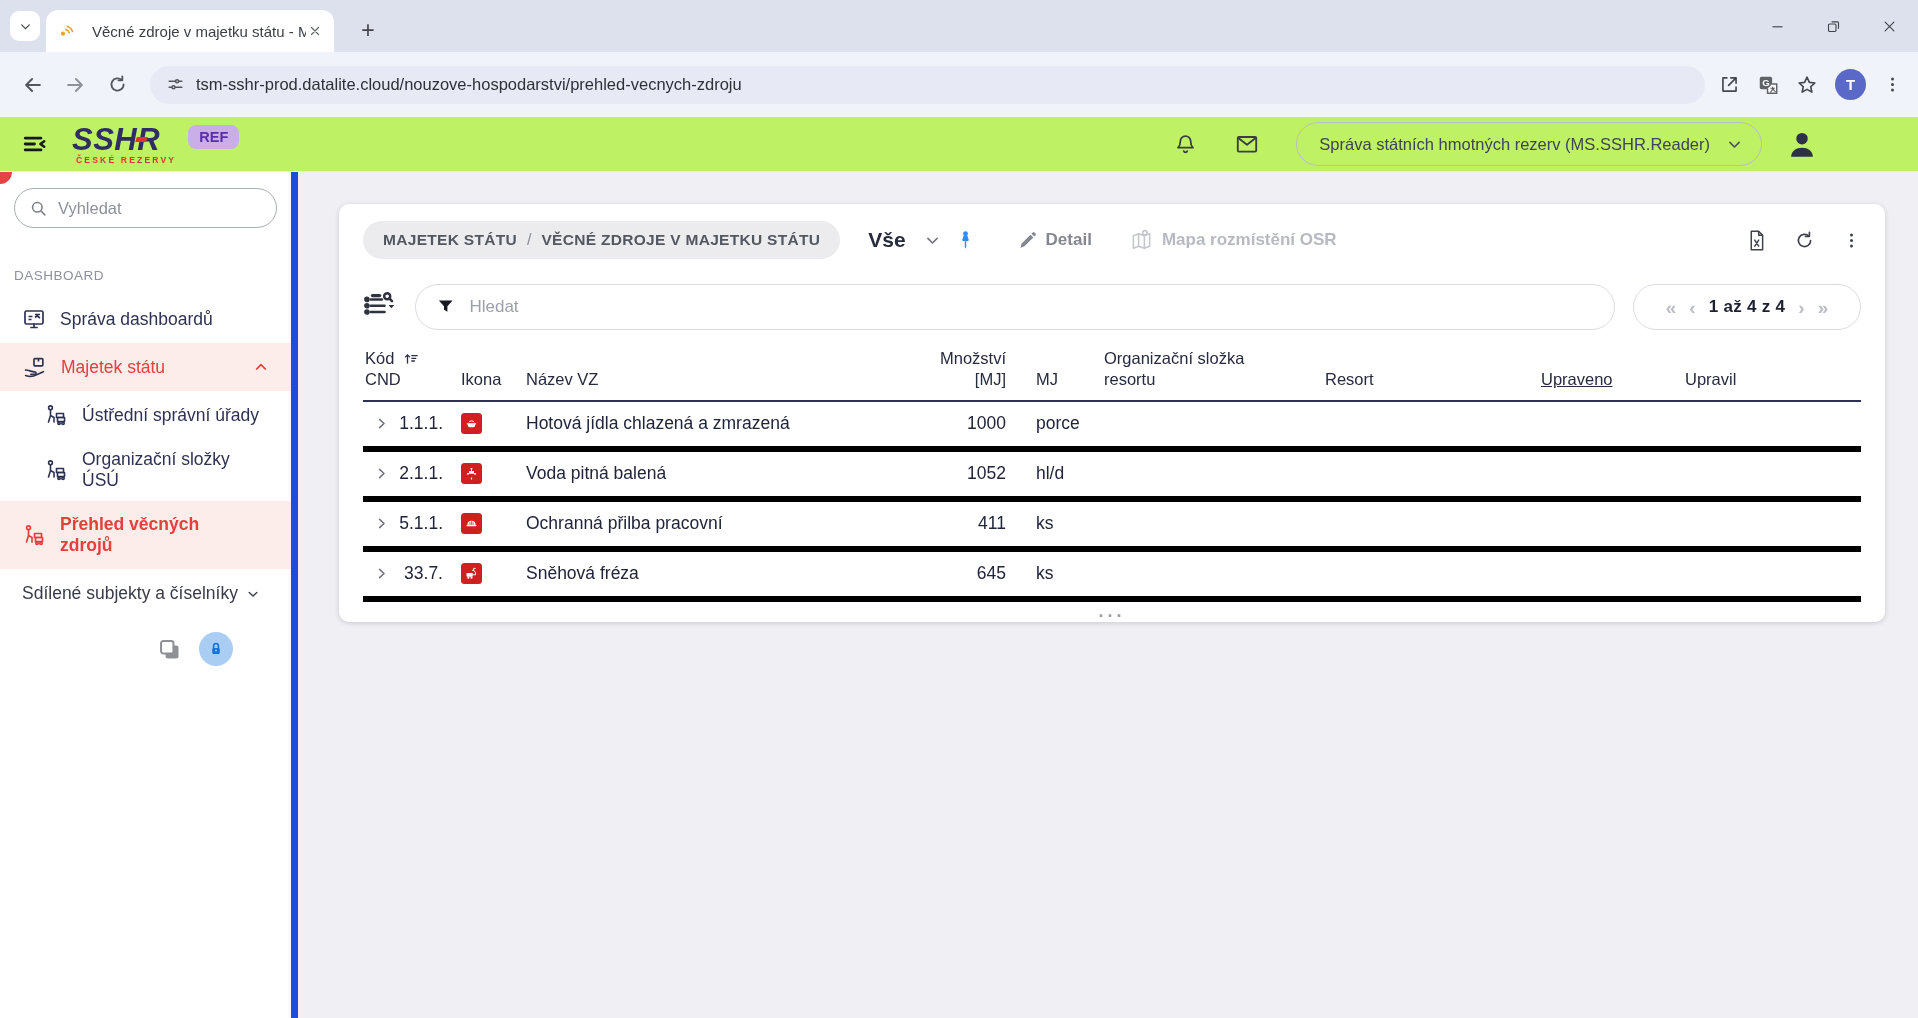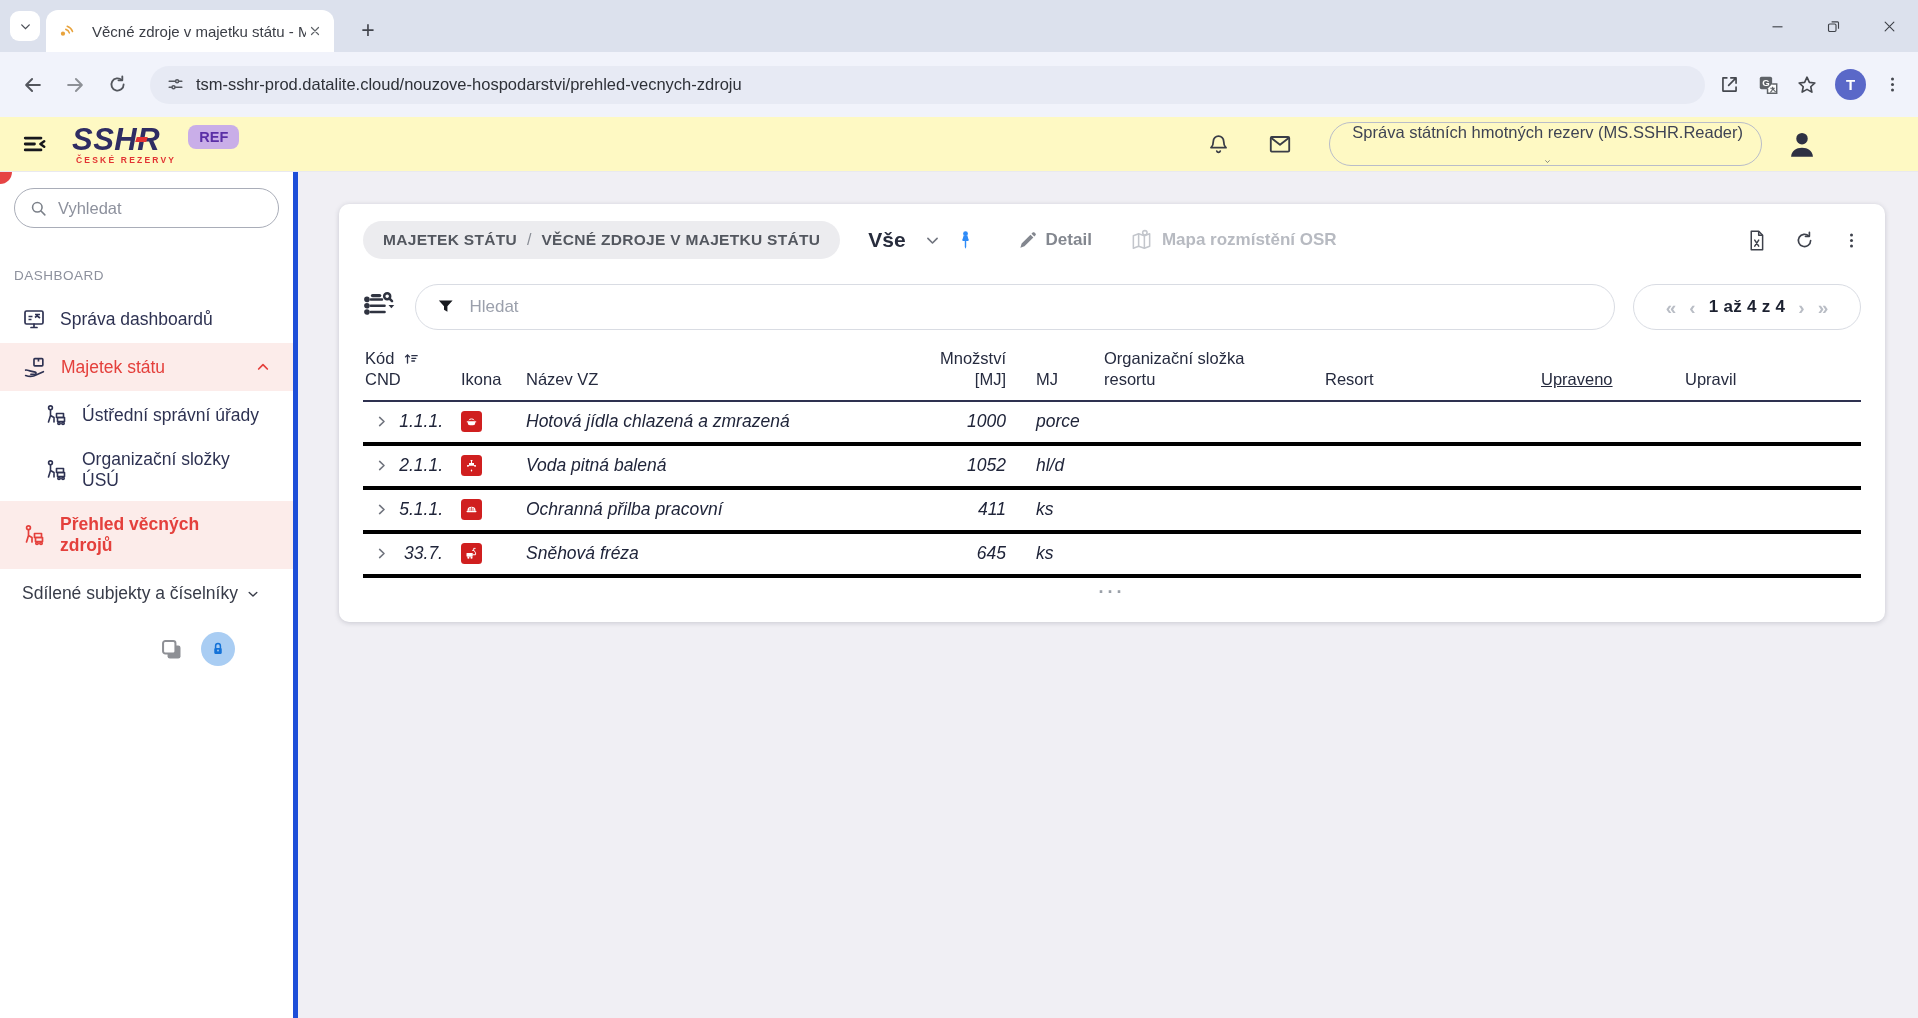--- a/index.html
+++ b/index.html
@@ -17,36 +17,36 @@
   .win-btn { width:22px; height:22px; display:flex; align-items:center; justify-content:center; }
 
   .toolbar { height:65px; background:#f1f3fb; display:flex; align-items:center; padding:0 16px; }
   .nav-ic { width:34px; height:34px; display:flex; align-items:center; justify-content:center; margin-right:8px; }
   .omnibox { flex:1; height:38px; background:#e7eaf4; border-radius:19px; display:flex; align-items:center; padding:0 16px; margin:0 14px 0 8px; }
   .omnibox .url { font-size:16.5px; color:#2e3138; margin-left:11px; }
   .tb-right { display:flex; align-items:center; gap:17px; }
   .avatar-t { width:31px; height:31px; border-radius:50%; background:#5a68c8; color:#fff; font-size:15px; font-weight:bold; display:flex; align-items:center; justify-content:center; }
 
   
-  .app-header { height:55px; background:#fef9c3; border-bottom:1px solid #e9e9ef; display:flex; align-items:center; padding:0 100px 0 18px; }
+  .app-header { height:55px; background:#bef264; border-bottom:1px solid #e9e9ef; display:flex; align-items:center; padding:0 100px 0 18px; }
   .burger { width:34px; height:34px; display:flex; align-items:center; justify-content:center; }
   .logo-block { margin-left:20px; display:flex; flex-direction:column; align-items:flex-start; line-height:1; }
   .logo-main { font-size:31px; font-weight:bold; font-style:italic; letter-spacing:.5px; color:#2f2d63; position:relative; }
   .logo-main .dash { position:absolute; right:13px; top:13px; width:11px; height:5px; background:#e23333; transform:skewX(-18deg); }
   .logo-sub { font-size:8.5px; font-weight:bold; color:#e23333; letter-spacing:2.2px; margin:1px 0 0 4px; }
   .ref-badge { margin:-14px 0 0 12px; background:#c9aee8; color:#5a2ea6; font-size:14.5px; font-weight:bold; border-radius:8px; padding:4px 11px; }
   .hdr-spacer { flex:1; }
   .hdr-ic { width:30px; height:30px; margin-left:32px; display:flex; align-items:center; justify-content:center; }
-  .role-pill { margin-left:34px; height:44px; border:1.5px solid #b9bdc9; border-radius:23px; display:flex; align-items:center; padding:0 18px 0 22px; gap:16px;flex-direction:column; }
+  .role-pill { margin-left:34px; height:44px; border:1.5px solid #b9bdc9; border-radius:23px; display:flex; align-items:center; padding:0 18px 0 22px; gap:16px; }
   .role-pill span { font-size:16.5px; color:#3f4454; }
   .hdr-avatar { margin-left:24px; width:32px; height:32px; }
 
   
   .app-body { display:flex; height:846px; }
-  .sidebar { width:298px; background:#fff; border-right:5px solid #1d4ed8; position:relative; padding-top:16px; flex-shrink:0; }
+  .sidebar { width:298px; background:#fff; border-right:7px solid #1d4ed8; position:relative; padding-top:16px; flex-shrink:0; }
   .corner-wedge { position:absolute; top:0; left:0; width:12px; height:12px; background:#e64444; border-radius:0 0 14px 0; }
   .side-search { margin:0 14px; height:40px; border:1.5px solid #a9adb8; border-radius:20px; display:flex; align-items:center; padding:0 14px; gap:10px; }
   .side-search input { border:none; outline:none; background:transparent; font-size:16.5px; color:#3a3e4a; width:190px; font-family:inherit; }
   .side-search input::placeholder { color:#8d919d; }
   .side-section { margin:40px 0 12px 14px; font-size:13.5px; color:#8d919d; letter-spacing:.5px; }
   .nav-item { min-height:48px; display:flex; align-items:center; gap:14px; padding:4px 14px 4px 22px; font-size:17.5px; color:#2e3252; cursor:default; }
   .nav-item.sub { padding-left:44px; }
   .nav-item.hl { background:#fcecea; color:#e4403c; }
   .nav-item.active { background:#fcecea; color:#e4403c; font-weight:bold; }
   .nav-item .lbl { line-height:1.18; }
@@ -87,21 +87,21 @@
   .th { padding:0; }
   .th-code { grid-column:1 / span 2; display:flex; flex-direction:column; padding-left:2px; }
   .th-code .r1 { display:flex; align-items:center; gap:9px; }
   .th-icon { padding-left:14px; }
   .th-qty { text-align:right; }
   .th-mj { padding-left:30px; }
   .th-org { padding-left:8px; }
   .th-resort { padding-left:4px; }
   .th-upd { padding-left:5px;text-decoration:underline; }
   .th-by { padding-left:4px; }
-  .trow { height:44px; align-items:center; border-bottom:4px solid #000000; font-size:17.5px; color:#20253a;font-style:italic; }
+  .trow { height:50px; align-items:center; border-bottom:6px solid #000000; font-size:17.5px; color:#20253a; }
   .td-exp { display:flex; justify-content:center; }
   .td-code { text-align:right; padding-right:4px; }
   .td-icon { padding-left:14px; }
   .td-qty { text-align:right; }
   .td-mj { padding-left:30px; }
   .ritem { width:21px; height:21px; background:#d01f1f; border-radius:3.5px; display:flex; align-items:center; justify-content:center; }
   .more-row { height:30px; display:flex; align-items:center; justify-content:center; color:#9aa0a8; font-size:18px; font-weight:bold; letter-spacing:3px; }
 </style>
 </head>
 <body>

